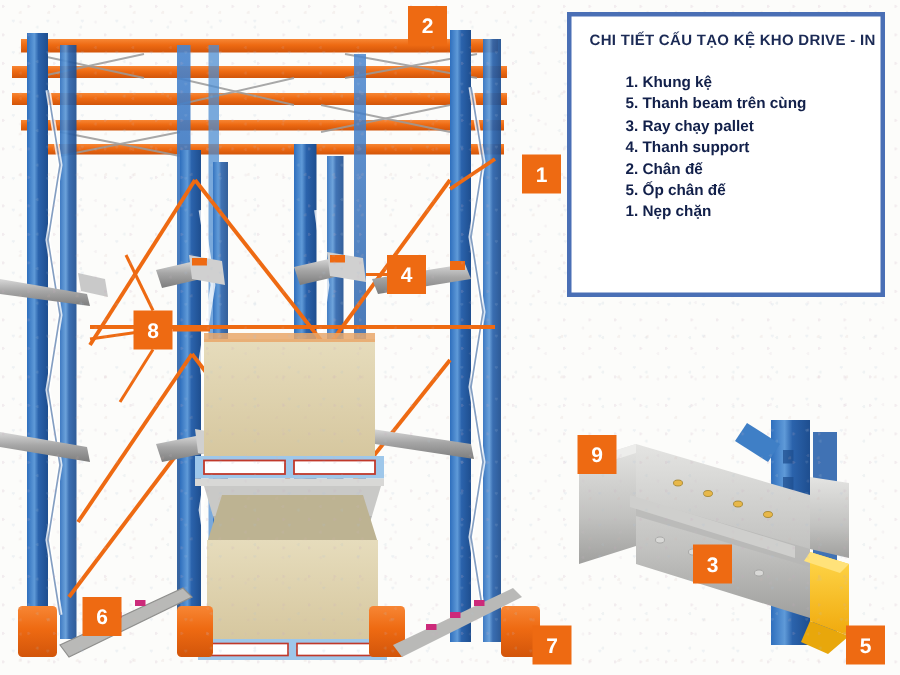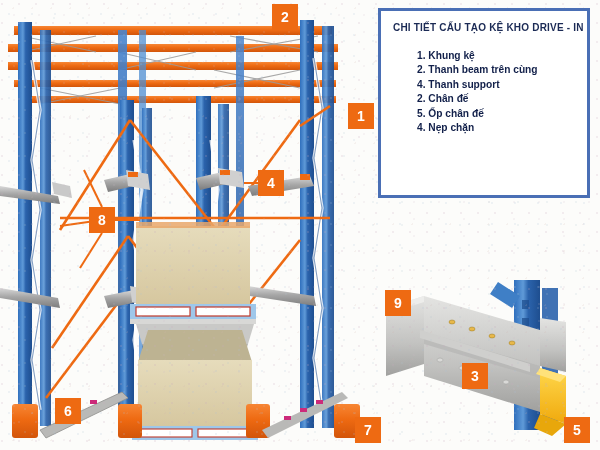--- a/index.html
+++ b/index.html
@@ -306,25 +306,26 @@
       <line x1="284" y1="17" x2="284" y2="30"></line>
     </g>
   </svg>
 
   <div id="noise"></div>
 
   <div class="legend">
     <div class="legend-title">CHI TIẾT CẤU TẠO KỆ KHO DRIVE - IN</div>
     <ul class="legend-list">
       <li>1. Khung kệ</li>
-      <li>2. Thanh beam trên cùng</li>
+      <li>5. Thanh beam trên cùng</li>
+      <li>3. Ray chạy pallet</li>
       <li>4. Thanh support</li>
       <li>2. Chân đế</li>
       <li>5. Ốp chân đế</li>
-      <li>4. Nẹp chặn</li>
+      <li>1. Nẹp chặn</li>
     </ul>
   </div>
 
   <div class="badge b1">1</div>
   <div class="badge b2">2</div>
   <div class="badge b3">3</div>
   <div class="badge b4">4</div>
   <div class="badge b5">5</div>
   <div class="badge b6">6</div>
   <div class="badge b7">7</div>

